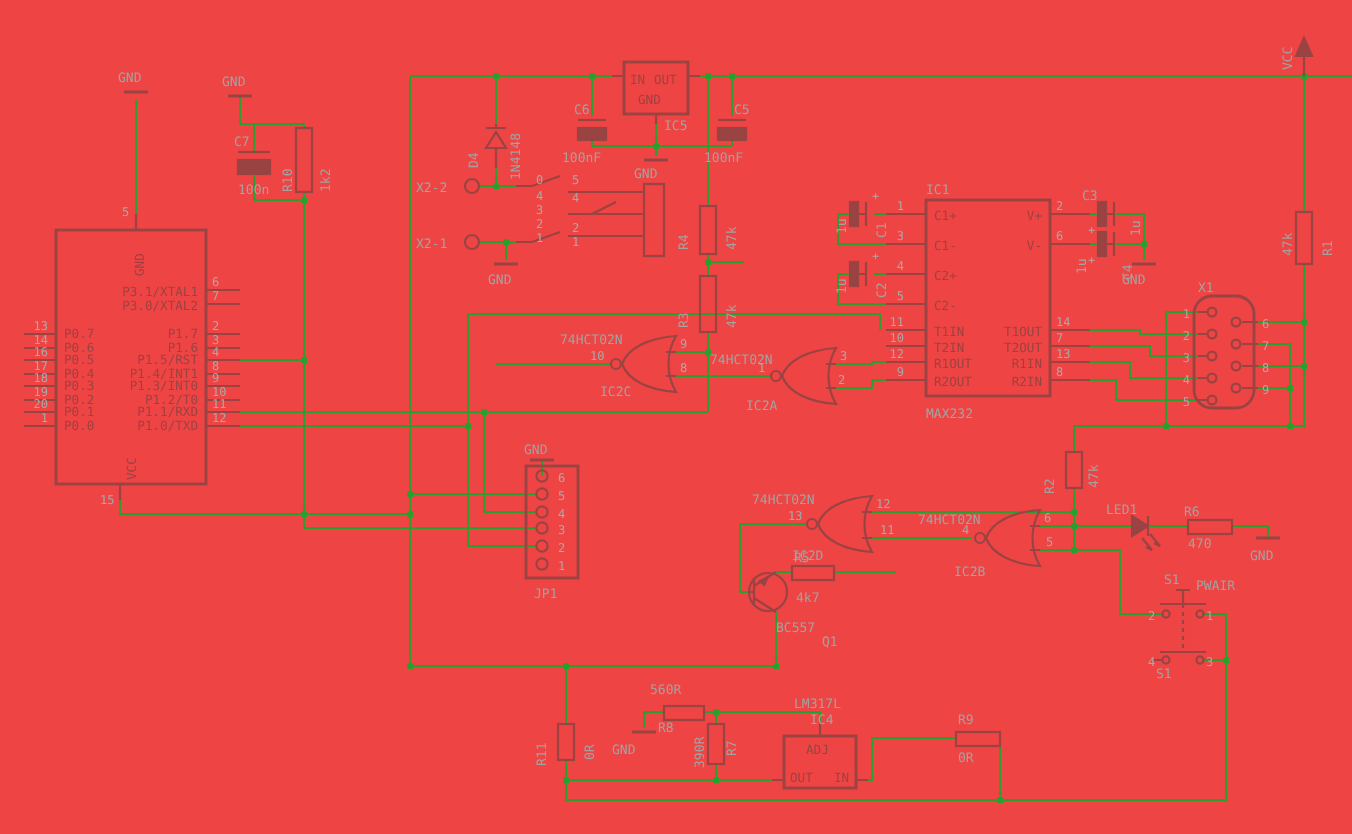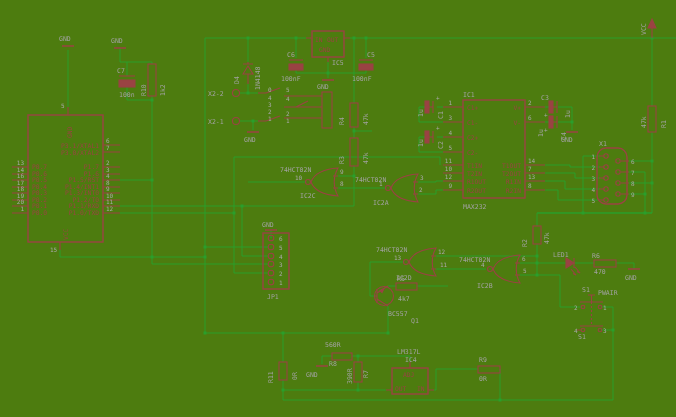--- a/index.html
+++ b/index.html
@@ -1,16 +1,16 @@
 <!DOCTYPE html>
 <html><head>
 <meta charset="utf-8">
 <style>
   html,body{margin:0;padding:0;background:#fafafa;}
-  #stage{position:relative;width:676px;height:417px;background:#4d7c0f;overflow:hidden;
+  #stage{position:relative;width:676px;height:417px;background:#ef4444;overflow:hidden;
          font-family:"DejaVu Sans Mono", monospace;}
   svg{position:absolute;left:0;top:0;}
   text{font-family:"DejaVu Sans Mono", monospace;}
   .lab-g{fill:#a2a2a2;font-size:6.5px;}
   .lab-gs{fill:#a9a9a9;font-size:6px;}
   .lab-m{fill:#9a4343;font-size:6.3px;}
 </style>
 </head>
 <body>
 

